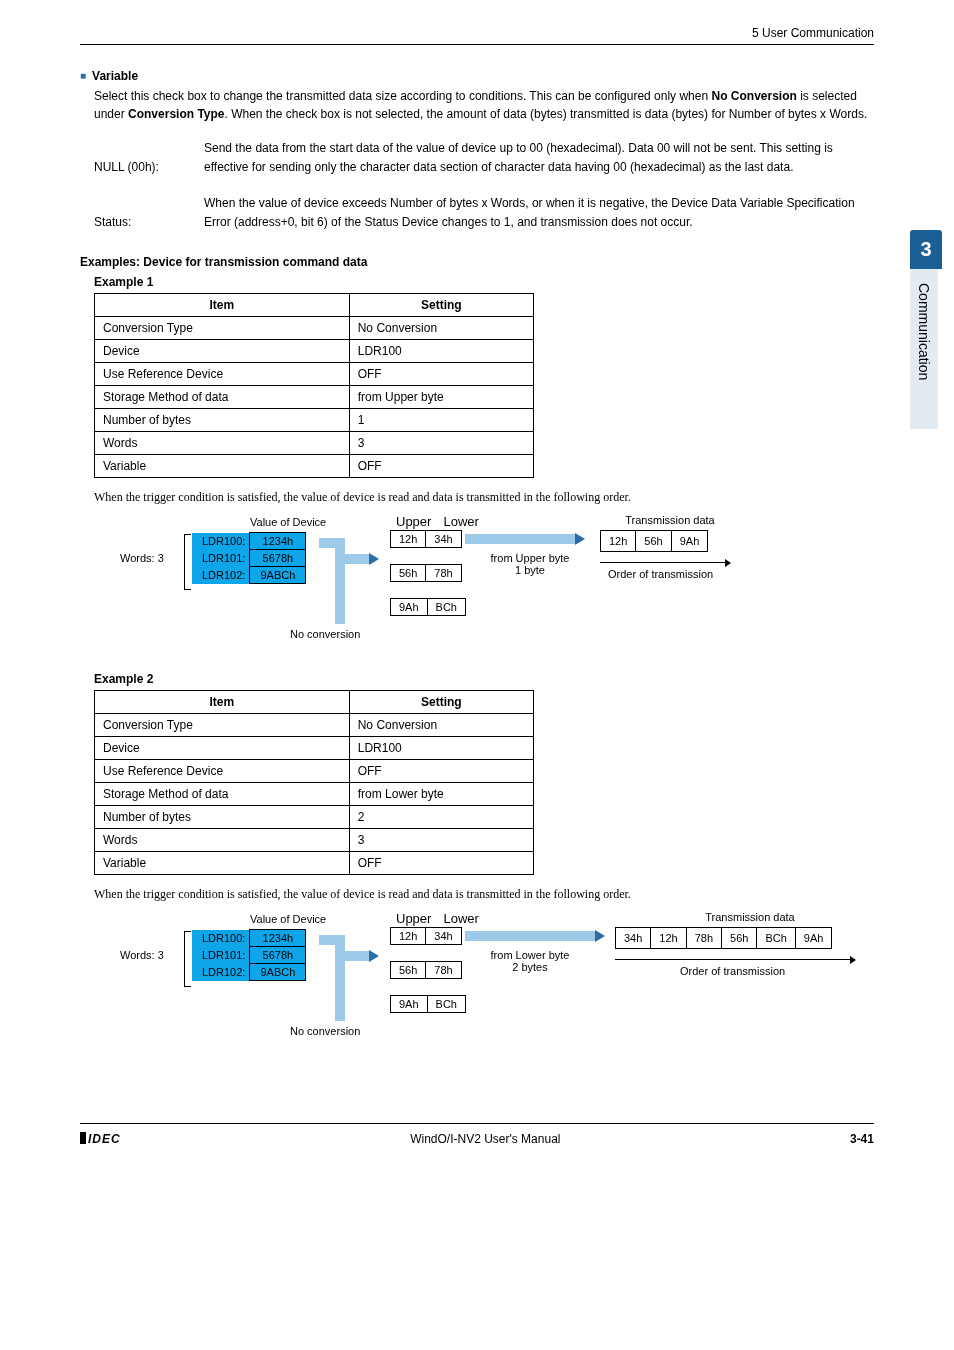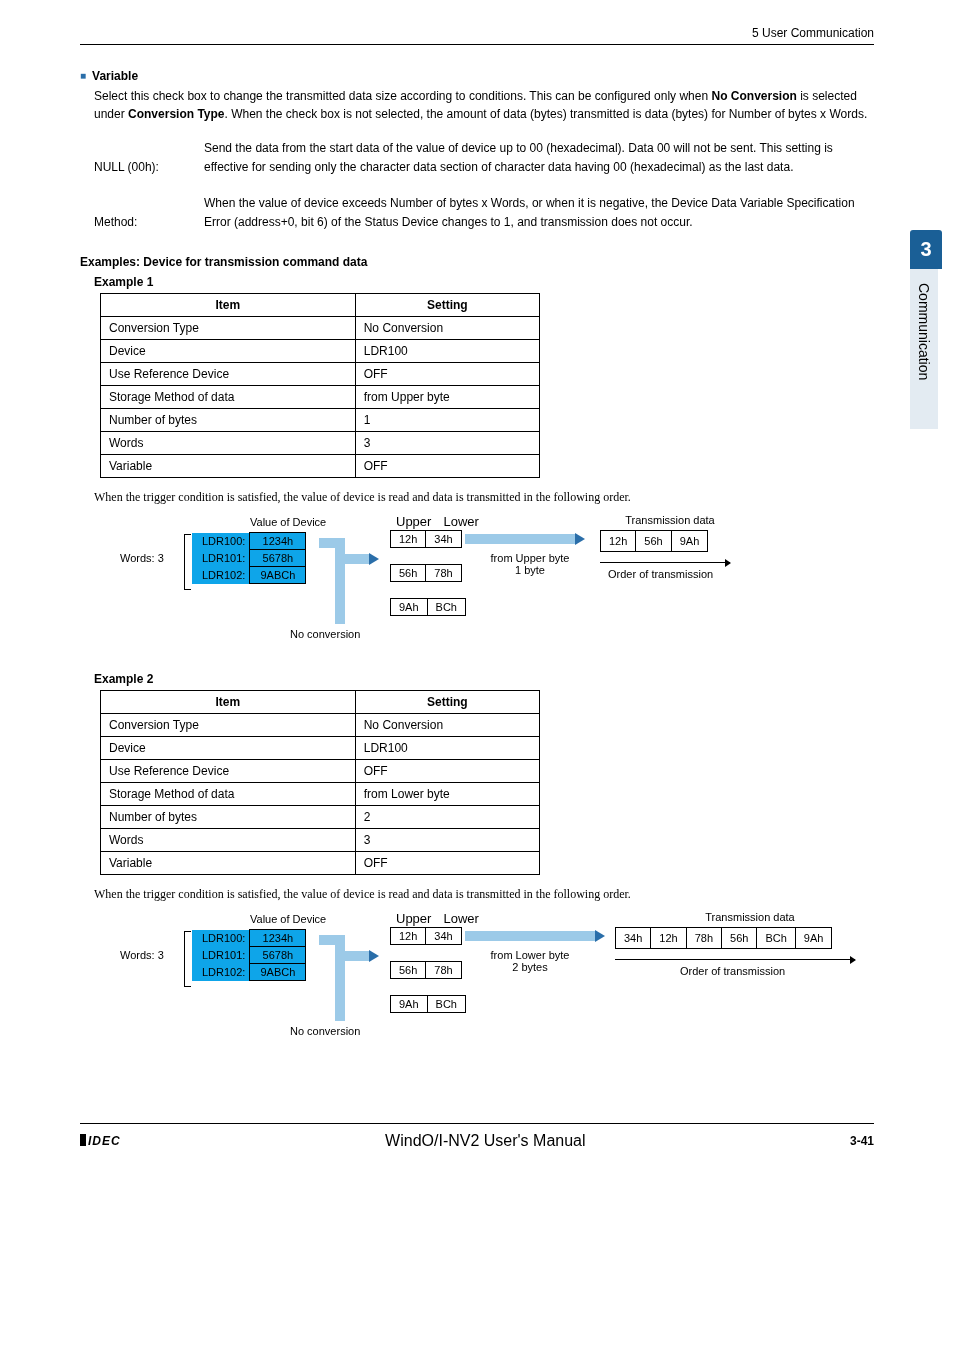--- a/index.html
+++ b/index.html
@@ -68,21 +68,21 @@
     font-size: 9px;
     text-align: center;
     line-height: 14px;
     color: #444;
     vertical-align: middle;
   }
   .examples-h { font-weight: bold; margin: 24px 0 6px 0; }
   .example-label { font-weight: bold; margin: 6px 0 4px 14px; }
   table.settings {
     border-collapse: collapse;
-    margin-left: 20px;
+    margin-left: 14px;
     width: 440px;
     border-radius: 22px;
   }
   table.settings th, table.settings td {
     border: 1px solid #000;
     padding: 4px 8px;
     font-size: 12px;
     text-align: left;
   }
   table.settings th { text-align: center; font-weight: bold; }
@@ -133,21 +133,21 @@
   .footer {
     border-top: 1px solid #000;
     display:flex;
     justify-content:space-between;
     align-items:center;
     padding-top:8px;
     margin-top: 60px;
   }
   .idec-logo { font-weight:bold; font-style:italic; letter-spacing:1px; }
   .idec-bar { display:inline-block; width:6px; height:12px; background:#000; margin-right:2px; vertical-align:-1px;}
-  .foot-mid { font-size:16px; }
+  .foot-mid { font-size:12px; }
   .foot-pg { font-weight:bold; }
 </style>
 </head>
 <body>
 
 <div class="side-tab">
   <div class="side-chap-num">3</div>
   <div class="side-vert">Communication</div>
 </div>
 
@@ -160,21 +160,21 @@
   <div class="section-para">
     <span>Select this check box to change the transmitted data size according to conditions. This can be configured only when </span><b>No Conversion</b><span> is selected under </span><b>Conversion Type</b><span>. When the check box is not selected, the amount of data (bytes) transmitted is data (bytes) for Number of bytes x Words.</span>
   </div>
 
   <div class="def-row">
     <div class="def-term">NULL (00h):</div>
     <div class="def-body">Send the data from the start data of the value of device up to 00 (hexadecimal). Data 00 will not be sent. This setting is effective for sending only the character data section of character data having 00 (hexadecimal) as the last data.</div>
   </div>
 
   <div class="def-row">
-    <div class="def-term">Method:</div>
+    <div class="def-term">Status:</div>
     <div class="def-body">
       <div class="def-sub">When the value of device exceeds Number of bytes x Words, or when it is negative, the Device Data Variable Specification Error (address+0, bit 6) of the Status Device changes to 1, and transmission does not occur.</div>
     </div>
   </div>
 
   <div class="examples-h">Examples: Device for transmission command data</div>
 
   <div class="example-label">Example 1</div>
   <table class="settings">
     <tbody>

